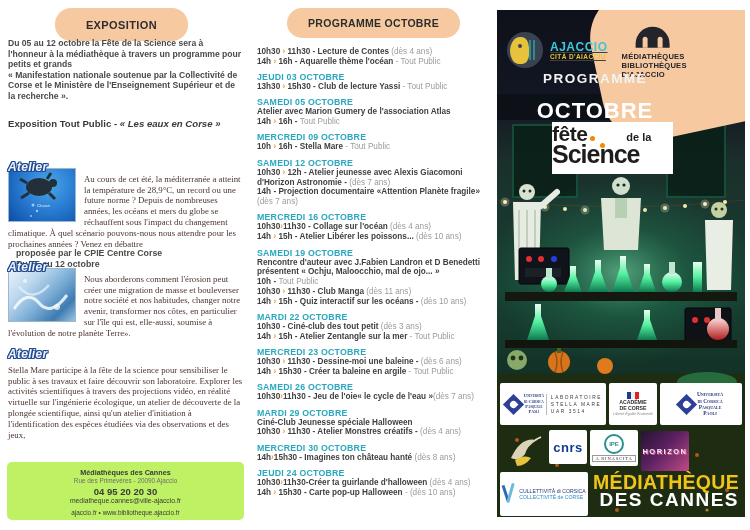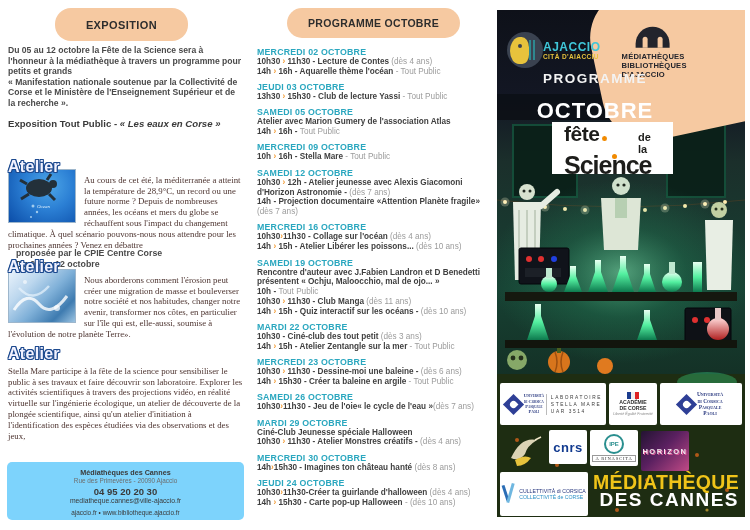--- a/index.html
+++ b/index.html
@@ -2,39 +2,39 @@
 <html><head>
 <meta charset="utf-8">
 <style>
   html,body{margin:0;padding:0;background:#ffffff;}
   .page{position:relative;width:750px;height:530px;background:#fff;overflow:hidden;
         font-family:"Liberation Sans",sans-serif;color:#3f3f3f;}
   
   .expo-box{position:absolute;left:55px;top:8px;width:133px;height:33px;background:#f6c9a1;
             border-radius:16px;display:flex;align-items:center;justify-content:center;
             font-weight:bold;font-size:11px;color:#2d2d2d;letter-spacing:.4px;}
-  .left-intro{position:absolute;left:8px;top:45px;width:234px;font-size:8.6px;line-height:10.6px;
+  .left-intro{position:absolute;left:8px;top:38px;width:234px;font-size:8.6px;line-height:10.6px;
               color:#4a4a4a;font-weight:bold;}
   .expo-title{position:absolute;left:8px;top:118px;width:234px;font-size:9.6px;line-height:11px;
               font-weight:bold;color:#3a3a3a;}
   .expo-title .it{font-style:italic;}
   .expo-sub{position:absolute;left:8px;top:130px;width:234px;font-size:8.8px;line-height:10.5px;
             font-weight:bold;color:#4a4a4a;}
   .atelier{position:absolute;left:8px;width:236px;font-family:"Liberation Serif",serif;
            color:#4d3430;font-size:8.8px;line-height:10.8px;}
   .atelier-tag{position:relative;z-index:3;display:inline-block;font-family:"Liberation Sans",sans-serif;
-               font-weight:bold;font-size:16px;color:#f2f2ff;letter-spacing:.3px;
+               font-weight:bold;font-style:italic;font-size:12px;color:#f2f2ff;letter-spacing:.3px;
                text-shadow:-1px 0 #1d4a8f,1px 0 #1d4a8f,0 -1px #1d4a8f,0 1px #1d4a8f,
                            -1px -1px #1d4a8f,1px 1px #1d4a8f,-1px 1px #1d4a8f,1px -1px #1d4a8f;text-align:right;}
   .atelier .img{float:left;width:66px;height:52px;margin:-6px 8px 2px 0;border:1px solid #9db6cc;}
   .img-turtle{background:radial-gradient(circle at 60% 30%,#4da6e8 0%,#2b7fd4 45%,#0b4da8 100%);position:relative;}
   .img-turtle svg{position:absolute;inset:0;}
   .img-water{background:linear-gradient(135deg,#eaf3fb 0%,#bcd7ee 30%,#7fb0d8 55%,#3e7bb0 80%,#9cc4e2 100%);position:relative;}
   .img-water svg{position:absolute;inset:0;}
-  .left-footer{position:absolute;left:7px;top:462px;width:237px;height:58px;background:#7dd3fc;
+  .left-footer{position:absolute;left:7px;top:462px;width:237px;height:58px;background:#bef264;
                border-radius:5px;text-align:center;color:#3a3a3a;padding-top:6px;box-sizing:border-box;}
   .lf-name{font-size:7.2px;font-weight:bold;}
   .lf-addr{font-size:6.4px;color:#6d6d6d;}
   .lf-phone{font-size:9.5px;font-weight:bold;margin-top:2px;}
   .lf-mail{font-size:6.8px;}
   .lf-sites{font-size:6.4px;margin-top:5px;}
   
   .prog-box{position:absolute;left:287px;top:8px;width:173px;height:30px;background:#f6c9a1;
             border-radius:15px;display:flex;align-items:center;justify-content:center;
             font-weight:bold;font-size:10.5px;color:#2d2d2d;letter-spacing:.3px;}
@@ -42,41 +42,41 @@
   .day{margin-bottom:5.5px;}
   .day-date{color:#2aa7bf;font-weight:bold;font-size:8.8px;line-height:10px;letter-spacing:.2px;}
   .day-line{font-size:8.2px;line-height:9.8px;color:#3f3f3f;}
   .seg-t{font-weight:bold;color:#3f3f3f;}
   .seg-a{font-weight:bold;color:#f39b33;}
   .seg-b{font-weight:bold;color:#3f3f3f;}
   .seg-n{color:#9b9b9b;}
   
   .rpanel{position:absolute;left:497px;top:10px;width:248px;height:507px;background:#11141b;overflow:hidden;}
   .rpanel svg.scene{position:absolute;inset:0;}
-  .aj-logo{position:absolute;left:10px;top:22px;display:flex;align-items:center;}
+  .aj-logo{position:absolute;left:10px;top:22px;display:flex;align-items:center;gap:7px;text-decoration:underline;}
   .aj-circle{width:36px;height:36px;border-radius:50%;background:#3a4250;position:relative;overflow:hidden;flex:0 0 auto;}
   .aj-bird{position:absolute;left:3px;top:5px;width:19px;height:27px;background:#e7c33c;
            border-radius:60% 45% 40% 55%;}
   .aj-eye{position:absolute;left:11px;top:12px;width:4px;height:4px;border-radius:50%;background:#3a4250;}
   .aj-feather{position:absolute;right:6px;top:8px;width:8px;height:20px;
               background:repeating-linear-gradient(90deg,#2e8f96 0 2px,transparent 2px 4px);opacity:.9;}
   .aj-name{color:#3fc6d8;font-weight:bold;font-size:12px;letter-spacing:.5px;line-height:12px;}
   .aj-sub{color:#e7c33c;font-weight:bold;font-size:6.5px;letter-spacing:.4px;}
   .media-blob{position:absolute;top:-30px;right:-34px;width:184px;height:152px;background:#f6c9a1;
               border-radius:48px;transform:rotate(-12deg);}
   .media-inner{transform:rotate(12deg);position:absolute;left:28px;top:40px;}
   .media-arch{width:34px;height:21px;background:#23242c;border-radius:17px 17px 0 0;position:relative;margin-left:14px;}
   .media-arch i{position:absolute;bottom:0;width:5px;height:11px;background:#f6c9a1;border-radius:5px 5px 0 0;}
   .media-arch i.s1{left:7px;} .media-arch i.s2{left:22px;}
   .media-txt{margin-top:4px;font-weight:bold;font-size:7.6px;line-height:9px;color:#23242c;letter-spacing:.2px;}
   .r-prog{position:absolute;left:0;top:61px;width:196px;text-align:center;color:#f3f3f3;
           font-size:13.5px;letter-spacing:1.5px;font-weight:bold;}
   .r-oct{position:absolute;left:0;top:88px;width:196px;text-align:center;color:#ffffff;
          font-size:22px;letter-spacing:1px;font-weight:bold;}
-  .fds-box{position:absolute;left:55px;top:112px;width:121px;height:52px;background:#fff;padding:2px 12px;box-sizing:border-box;}
+  .fds-box{position:absolute;left:55px;top:112px;width:121px;height:52px;background:#fff;padding:2px 0;box-sizing:border-box;}
   .fds-r1{display:flex;align-items:baseline;gap:3px;}
   .fds-fete{font-size:21px;font-weight:bold;color:#1d1d1b;letter-spacing:-.5px;line-height:20px;}
   .fds-dot{width:5px;height:5px;border-radius:50%;background:#f18a00;margin-bottom:2px;}
   .fds-dela{font-size:11px;font-weight:bold;color:#1d1d1b;margin-left:28px;}
   .fds-sci{position:relative;font-size:25px;font-weight:bold;color:#1d1d1b;letter-spacing:-1px;line-height:24px;margin-top:-2px;}
   .fds-idot{position:absolute;left:48px;top:1px;width:5px;height:5px;border-radius:50%;background:#f18a00;}
   .pbox{position:absolute;background:#fff;border-radius:2px;display:flex;align-items:center;justify-content:center;box-sizing:border-box;}
   .udc{display:flex;align-items:center;gap:3px;padding:0 2px;}
   .udc-d{width:15px;height:15px;background:#2e3f96;transform:rotate(45deg);position:relative;flex:0 0 auto;}
   .udc-d::after{content:"";position:absolute;left:4px;top:4px;width:7px;height:7px;background:#fff;border-radius:50% 0 50% 50%;}
@@ -171,21 +171,20 @@
     <div class="lf-phone">04 95 20 20 30</div>
     <div class="lf-mail">mediatheque.cannes@ville-ajaccio.fr</div>
     <div class="lf-sites">ajaccio.fr • www.bibliotheque.ajaccio.fr</div>
   </div>
 
   <div class="prog-box">
     <span>PROGRAMME OCTOBRE</span>
   </div>
   <div class="days">
       <div class="day">
-        <div class="day-date">MERCREDI 02 OCTOBRE</div>
         <div class="day-line"><span class="seg-t">10h30 </span><span class="seg-a">› </span><span class="seg-t">11h30 - </span><span class="seg-b">Lecture de Contes </span><span class="seg-n">(dès 4 ans)</span></div>
         <div class="day-line"><span class="seg-t">14h </span><span class="seg-a">› </span><span class="seg-t">16h - </span><span class="seg-b">Aquarelle thème l'océan</span><span class="seg-n"> - Tout Public</span></div>
       </div>
       <div class="day">
         <div class="day-date">JEUDI 03 OCTOBRE</div>
         <div class="day-line"><span class="seg-t">13h30 </span><span class="seg-a">› </span><span class="seg-t">15h30 - </span><span class="seg-b">Club de lecture Yassi</span><span class="seg-n"> - Tout Public</span></div>
       </div>
       <div class="day">
         <div class="day-date">SAMEDI 05 OCTOBRE</div>
         <div class="day-line"><span class="seg-b">Atelier avec Marion Gumery de l'association Atlas</span></div>

